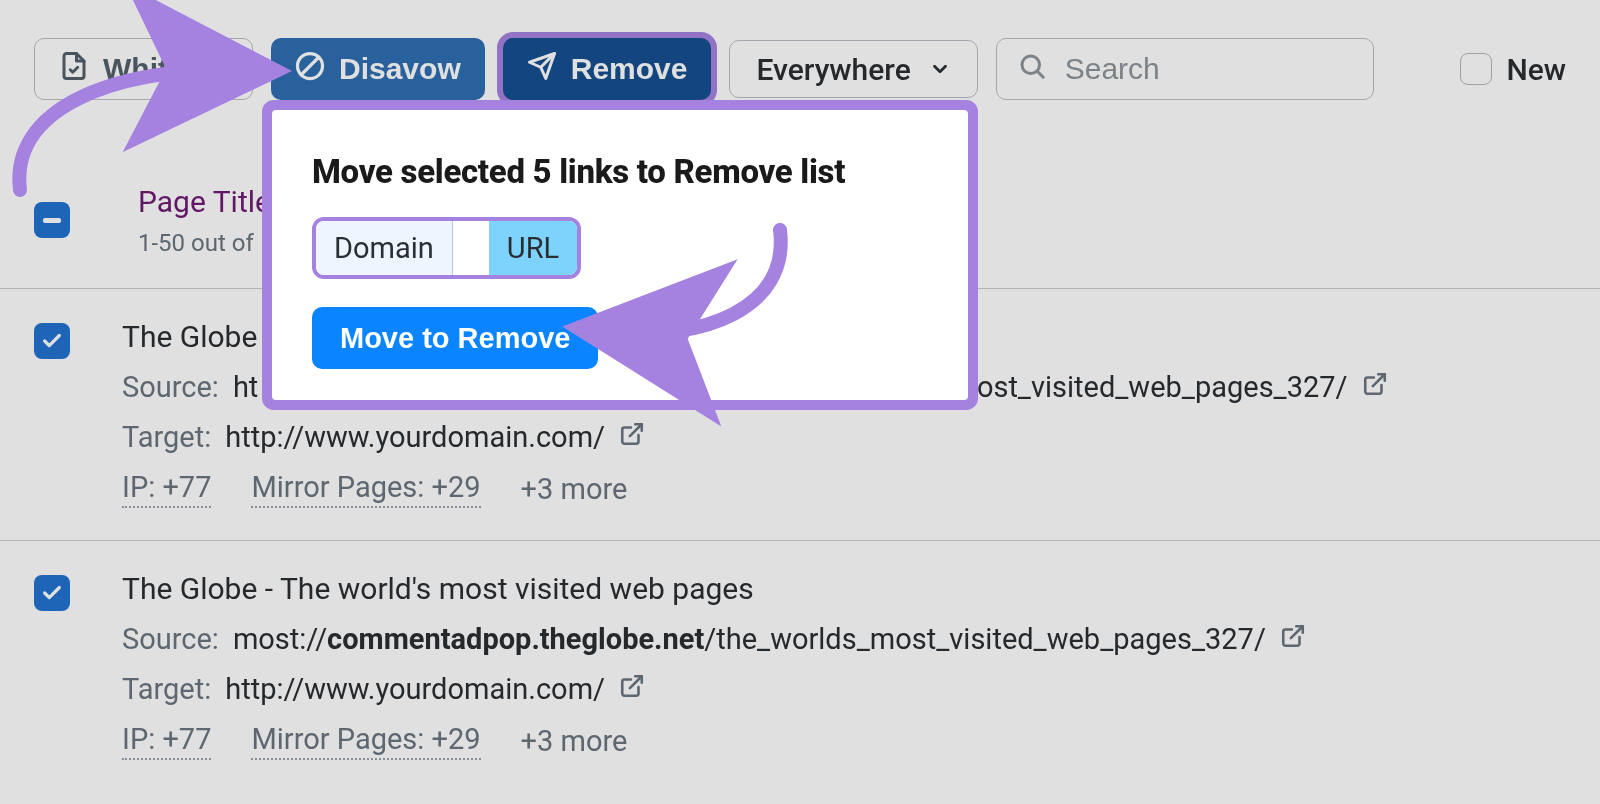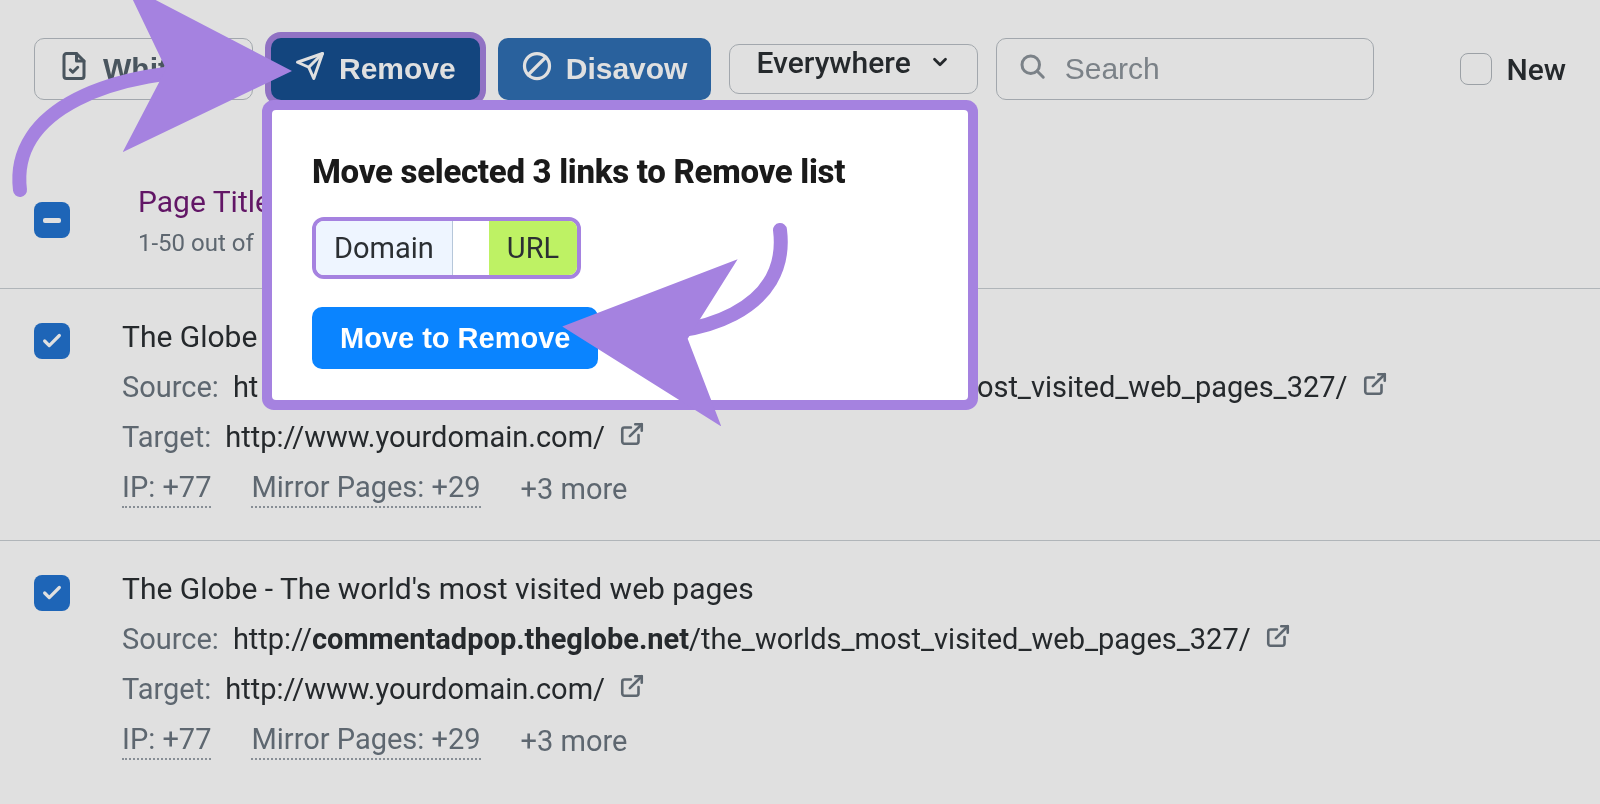--- a/index.html
+++ b/index.html
@@ -17,22 +17,22 @@
   .btn {
     display: inline-flex; align-items: center; gap: 14px;
     height: 62px; padding: 0 24px; border-radius: 10px; font-size: 30px; font-weight: 700;
     cursor: pointer; white-space: nowrap;
   }
   .btn-outline { background: #fff; border: 1.5px solid #b9bfc5; color: #54616b; }
   .btn-remove { background: #164f90; color: #fff; border: none; box-shadow: 0 0 0 6px #a582e0; }
   .btn-disavow { background: #2f6fb3; color: #fff; border: none; }
 
   .dropdown {
-    display: inline-flex; gap: 18px;
-    height: 50px; padding: 0 26px; border-radius: 10px; font-size: 30px;
+    display: inline-flex; align-items: center; gap: 18px;
+    height: 58px; padding: 0 26px; border-radius: 10px; font-size: 30px;
     background: #fff; border: 1.5px solid #b9bfc5; color: #2b2f33; font-weight: 500;
   }
   .search {
     display: inline-flex; align-items: center; gap: 18px;
     height: 62px; padding: 0 20px; border-radius: 10px; font-size: 30px;
     background: #fff; border: 1.5px solid #b9bfc5; color: #8d949b; width: 378px;
   }
   .search input {
     border: none; outline: none; font-size: 30px; color: #333; width: 100%; background: transparent;
   }
@@ -87,21 +87,21 @@
   .modal {
     position: absolute; left: 272px; top: 110px; width: 696px; height: 290px;
     background: #fff; border-radius: 4px; box-shadow: 0 0 0 10px #a582e0;
     padding: 42px 40px 36px 40px;
   }
   .modal-title { font-size: 33px; font-weight: 800; color: #1a1a1a; letter-spacing: -0.3px; }
   .seg {
     display: inline-flex; margin-top: 26px; border: 4px solid #a582e0; border-radius: 12px; overflow: hidden; gap: 36px;
   }
   .seg-opt {
-    font-size: 29px; padding: 10px 18px; color: #2b2f33; cursor: pointer; background: #bef264;
+    font-size: 29px; padding: 10px 18px; color: #2b2f33; cursor: pointer; background: #7dd3fc;
   }
   .seg-opt.active { background: #eef5ff; border-right: 1.5px solid #b6c7da; }
   .move-btn {
     display: inline-flex; align-items: center; margin-top: 28px; height: 62px; padding: 0 28px;
     background: #0a84ff; color: #fff; font-size: 29px; font-weight: 700; border-radius: 10px; border: none; cursor: pointer;
   }
 
   
   svg.anno { position: absolute; overflow: visible; pointer-events: none; }
 
@@ -117,38 +117,38 @@
       <span class="icon">
         <svg width="30" height="30" viewBox="0 0 24 24" fill="none" stroke="#54616b" stroke-width="2.4" stroke-linecap="round" stroke-linejoin="round">
             <path d="M14 2H6a2 2 0 0 0-2 2v16a2 2 0 0 0 2 2h12a2 2 0 0 0 2-2V8z"></path>
             <polyline points="14 2 14 8 20 8"></polyline>
             <polyline points="9 15 11 17 15 13"></polyline>
           </svg>
       </span>
       <span>Whitelist</span>
     </button>
 
+    <button class="btn btn-disavow">
+      <span class="icon">
+        <svg width="30" height="30" viewBox="0 0 24 24" fill="none" stroke="#fff" stroke-width="2.6" stroke-linecap="round" stroke-linejoin="round">
+            <circle cx="12" cy="12" r="10"></circle>
+            <line x1="5" y1="19" x2="19" y2="5"></line>
+          </svg>
+      </span>
+      <span>Disavow</span>
+    </button>
+
     <button class="btn btn-remove">
       <span class="icon">
         <svg width="30" height="30" viewBox="0 0 24 24" fill="none" stroke="#fff" stroke-width="2.4" stroke-linecap="round" stroke-linejoin="round">
             <line x1="22" y1="2" x2="11" y2="13"></line>
             <polygon points="22 2 15 22 11 13 2 9 22 2"></polygon>
           </svg>
       </span>
       <span>Remove</span>
-    </button>
-
-    <button class="btn btn-disavow">
-      <span class="icon">
-        <svg width="30" height="30" viewBox="0 0 24 24" fill="none" stroke="#fff" stroke-width="2.6" stroke-linecap="round" stroke-linejoin="round">
-            <circle cx="12" cy="12" r="10"></circle>
-            <line x1="5" y1="19" x2="19" y2="5"></line>
-          </svg>
-      </span>
-      <span>Disavow</span>
     </button>
 
     <div class="dropdown">
       <span>Everywhere</span>
       <span class="icon">
         <svg class="chev" viewBox="0 0 24 24" fill="none" stroke="#2b2f33" stroke-width="3" stroke-linecap="round" stroke-linejoin="round">
             <polyline points="6 9 12 15 18 9"></polyline>
           </svg>
       </span>
     </div>
@@ -220,21 +220,21 @@
   <div class="row row2">
     <div class="row-check">
       <svg width="22" height="22" viewBox="0 0 24 24" fill="none" stroke="#fff" stroke-width="3.5" stroke-linecap="round" stroke-linejoin="round">
           <polyline points="20 6 9 17 4 12"></polyline>
         </svg>
     </div>
     <div class="row-body">
       <div class="row-title">The Globe - The world's most visited web pages</div>
       <div class="kv">
         <span class="kv-label">Source:</span>
-        <span class="kv-val"><span>http://</span><span class="bold">commentadpop.theglobe.net</span><span>/the_worlds_most_visited_web_pages_327/</span></span>
+        <span class="kv-val"><span>most://</span><span class="bold">commentadpop.theglobe.net</span><span>/the_worlds_most_visited_web_pages_327/</span></span>
         <span class="ext-icon">
           <svg width="26" height="26" viewBox="0 0 24 24" fill="none" stroke="#6b7680" stroke-width="2.4" stroke-linecap="round" stroke-linejoin="round">
               <path d="M18 13v6a2 2 0 0 1-2 2H5a2 2 0 0 1-2-2V8a2 2 0 0 1 2-2h6"></path>
               <polyline points="15 3 21 3 21 9"></polyline>
               <line x1="10" y1="14" x2="21" y2="3"></line>
             </svg>
         </span>
       </div>
       <div class="kv">
         <span class="kv-label">Target:</span>
@@ -251,21 +251,21 @@
         <a href="#">IP: +77</a>
         <a href="#">Mirror Pages: +29</a>
         <span class="plain">+3 more</span>
       </div>
     </div>
   </div>
 
   <div class="overlay"></div>
 
   <div class="modal">
-    <div class="modal-title">Move selected 3 links to Remove list</div>
+    <div class="modal-title">Move selected 5 links to Remove list</div>
     <div class="seg">
       <div class="seg-opt active">Domain</div>
       <div class="seg-opt">URL</div>
     </div>
     <div>
       <button class="move-btn">Move to Remove</button>
     </div>
   </div>
 
   <svg class="anno" style="left:0;top:20px" width="260" height="200">

